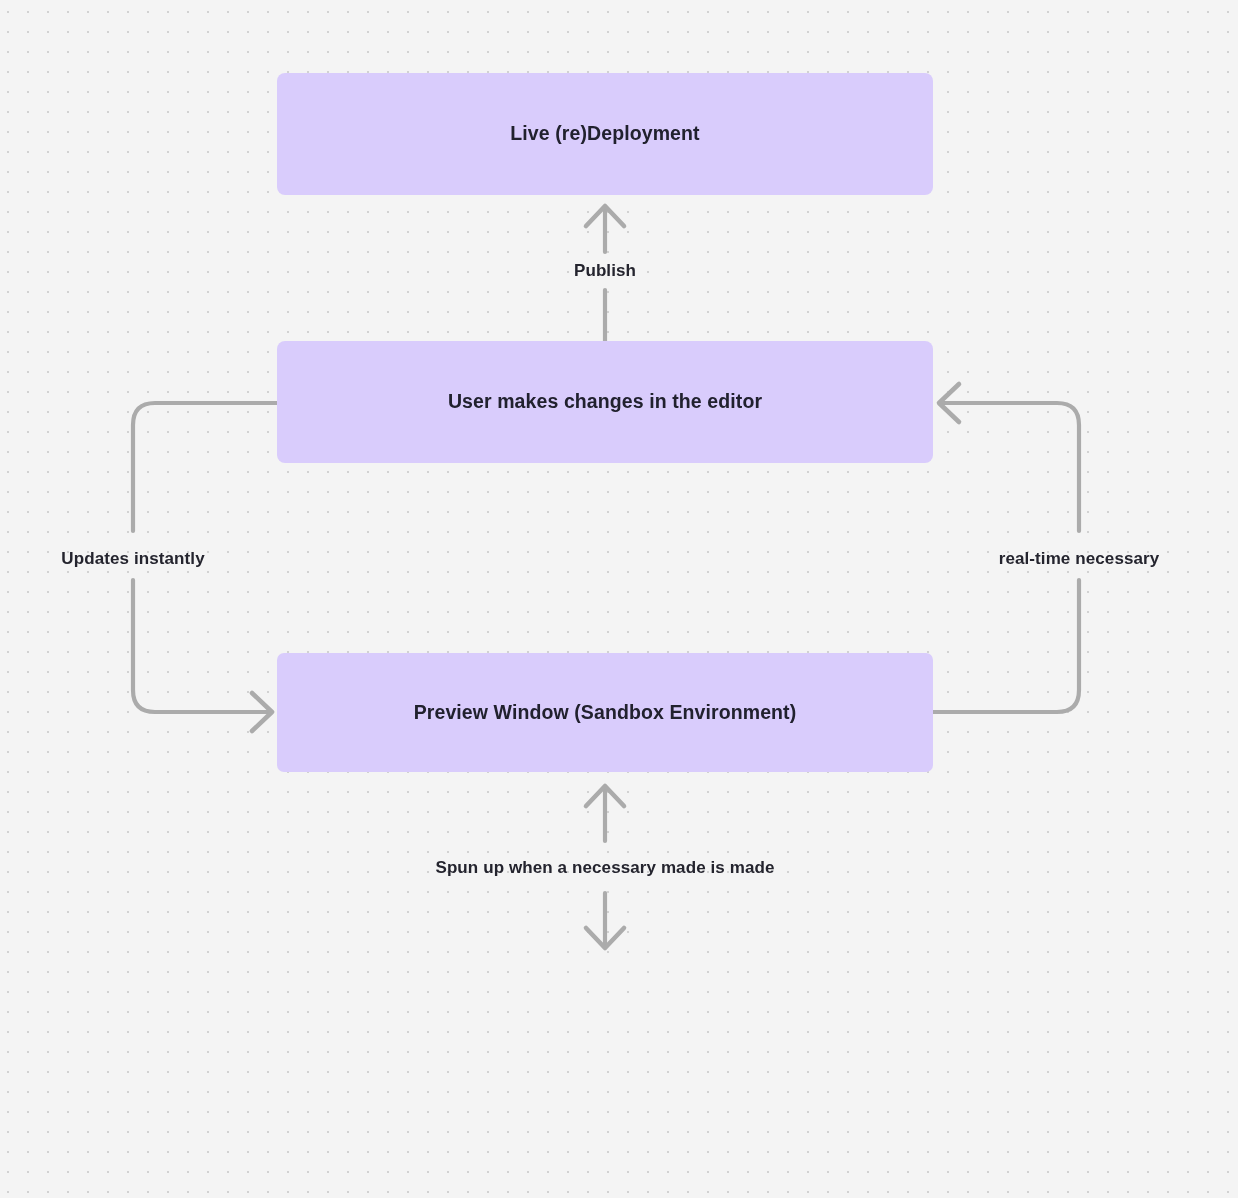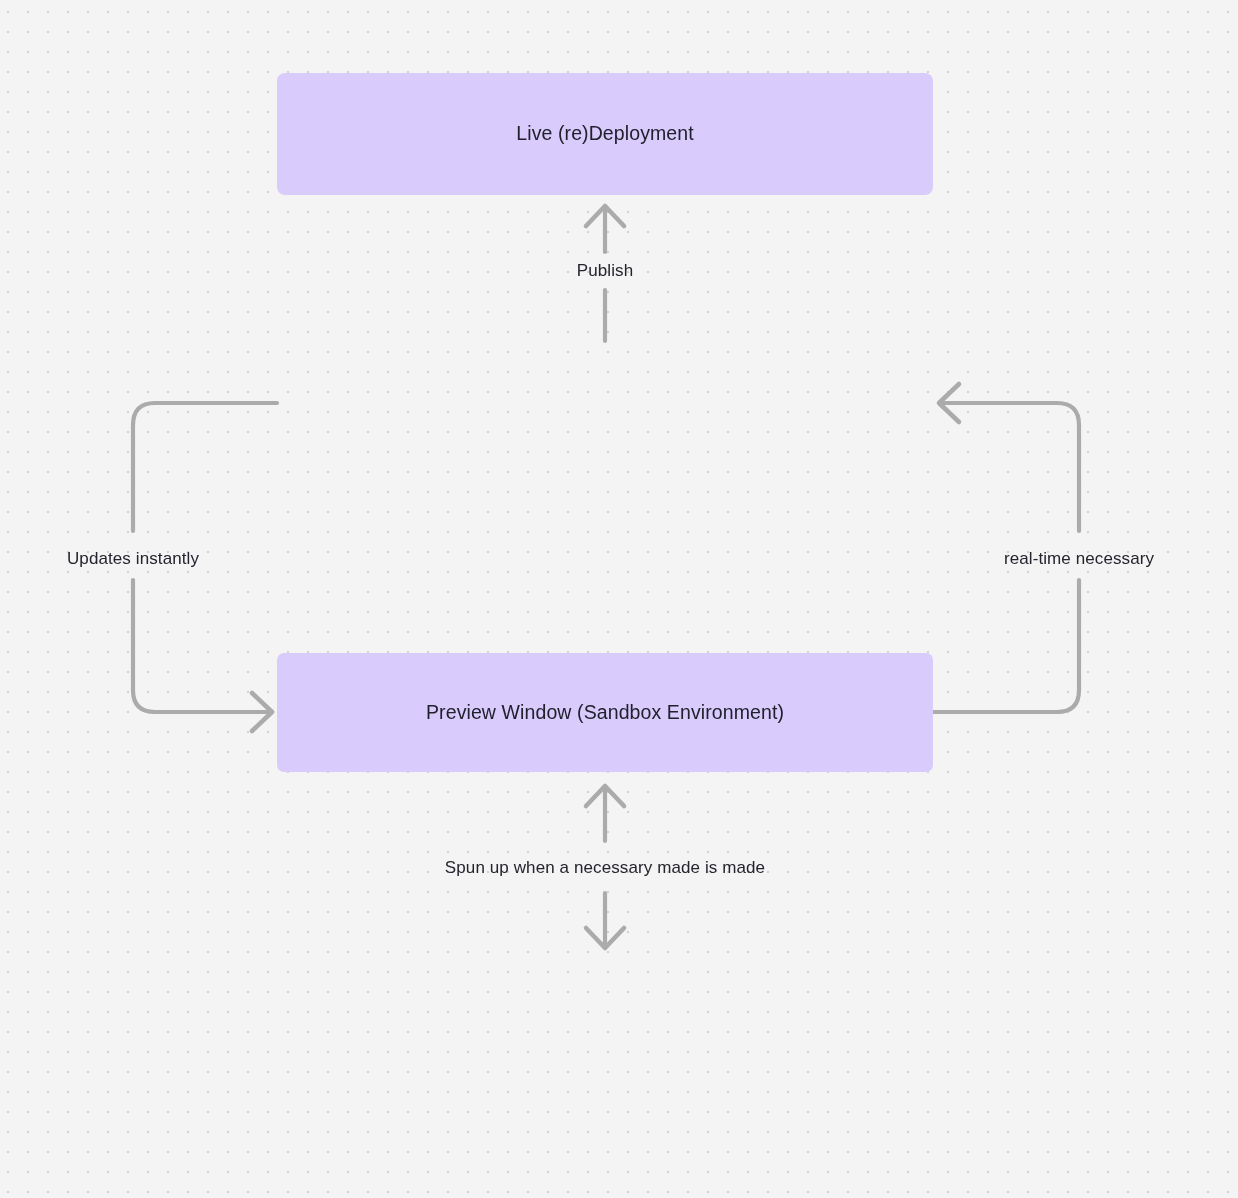--- a/index.html
+++ b/index.html
@@ -13,20 +13,21 @@
   }
   #canvas {
     position: relative;
     width: 1238px;
     height: 1198px;
     overflow: hidden;
     background-color: #f4f4f4;
     background-image: radial-gradient(circle at 1px 1px, #d2d2d2 1.1px, transparent 1.2px);
     background-size: 20px 20px;
     background-position: 7px 11px;
+    font-weight: bold;
   }
   #edges {
     position: absolute;
     left: 0;
     top: 0;
     width: 1238px;
     height: 1198px;
     pointer-events: none;
   }
   .node {
@@ -128,20 +129,23 @@
 
       <path class="conn" d="M 605,893 L 605,946"></path>
       <path class="head" d="M 586,928 L 605,948 L 624,928"></path>
     </g>
   </svg>
 
   <div class="node" id="node-live">
     <span class="node-label">Live (re)Deployment</span>
   </div>
 
+  <div class="node" id="node-user-edit">
+    <span class="node-label">User makes changes in the editor</span>
+  </div>
 
   <div class="node" id="node-preview">
     <span class="node-label">Preview Window (Sandbox Environment)</span>
   </div>
 
 
   <div class="edge-label el-center" id="lbl-publish">Publish</div>
 
   <div class="edge-label el-center" id="lbl-updates">Updates instantly</div>
 

